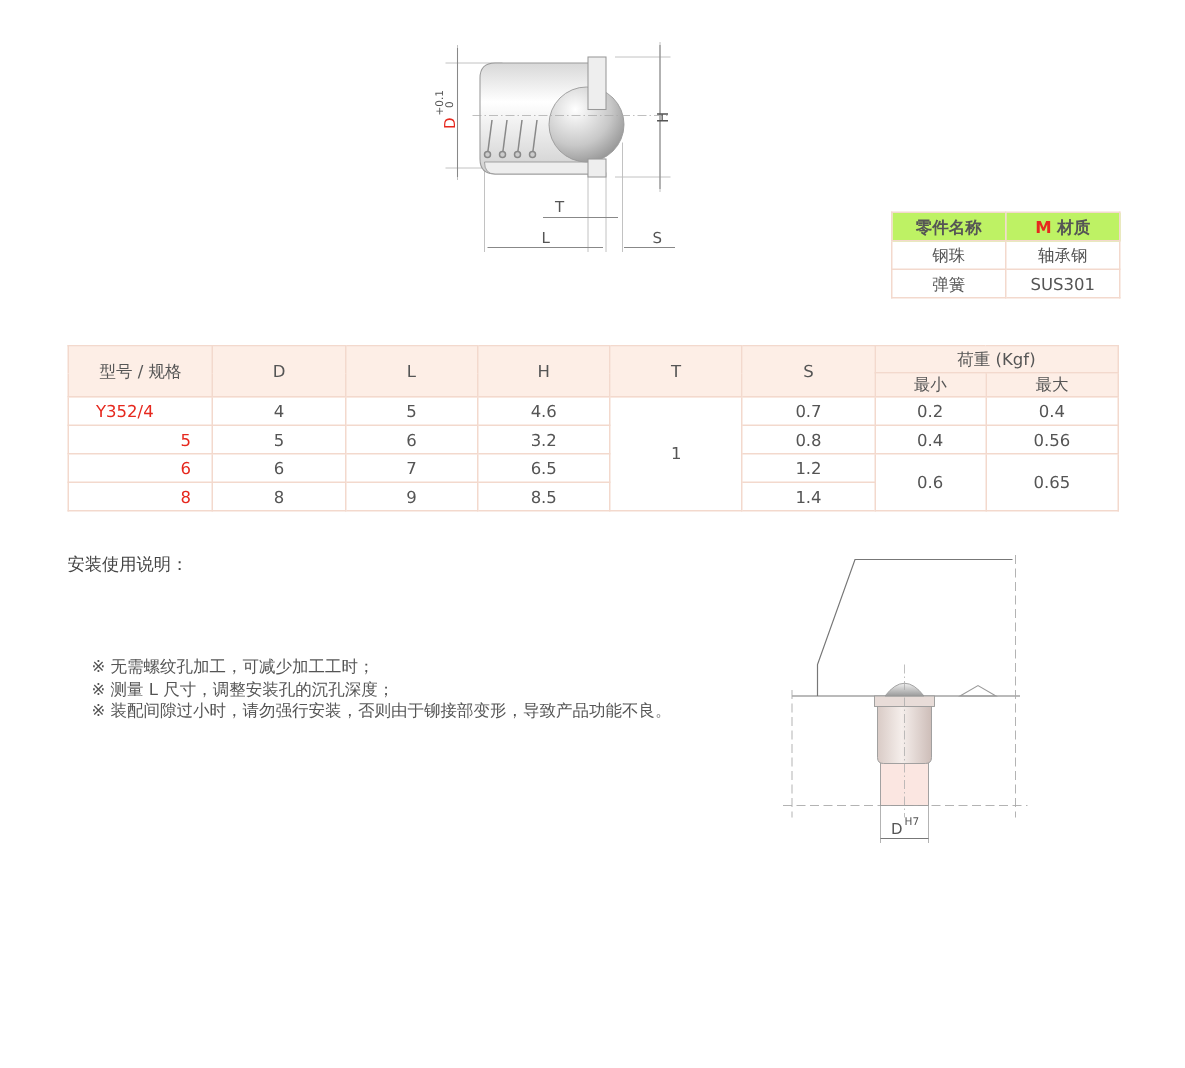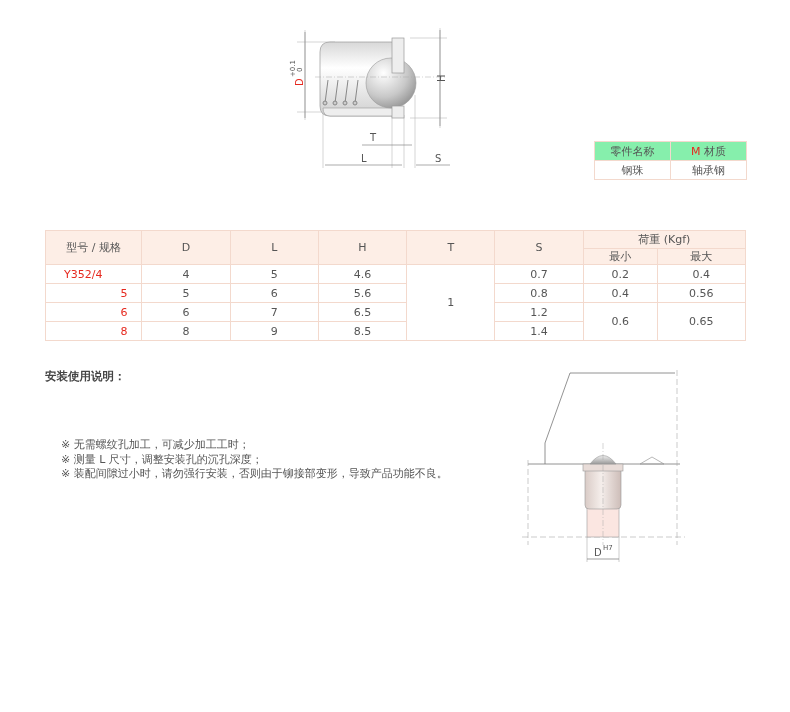--- a/index.html
+++ b/index.html
@@ -6,33 +6,33 @@
   body { width:790px; height:712px; position:relative; overflow:hidden;
          font-family:"DejaVu Sans","Liberation Sans",sans-serif; color:#555; }
   .abs { position:absolute; }
 
   
   #top-diagram { left:285px; top:20px; width:190px; height:160px; }
 
   
   #material-table { left:594px; top:141px; border-collapse:collapse; font-size:11px; }
   #material-table td { border:1px solid #f3d9cd; width:75px; height:18px; text-align:center; padding:0; color:#555; }
-  #material-table tr.head td { background:#86efac; }
+  #material-table tr.head td { background:#bef264;font-weight:bold; }
   .red { color:#e6281e; }
 
   
   #spec-table { left:45px; top:230px; border-collapse:collapse; font-size:11px; width:701px; }
   #spec-table td, #spec-table th { border:1px solid #f3d9cd; text-align:center; padding:0; font-weight:normal; color:#555; }
   #spec-table thead th { background:#fdeee6; }
   #spec-table tbody td { height:18px; }
   #spec-table .model { color:#e6281e; text-align:right; padding-right:14px;margin-top:44px; }
   #spec-table .model.first { text-align:left; padding-left:18px; padding-right:0; }
 
   
-  #instr-title { left:45px; top:369px; font-size:11.5px; font-weight:bold; color:#444; }
+  #instr-title { left:45px; top:369px; font-size:11.5px; font-weight:normal; color:#444; }
   #instr-list { left:45px; top:422px; font-size:11px; color:#555; line-height:14.5px; margin:16px; padding:0; list-style:none; }
 
   #install-diagram { left:520px; top:365px; width:180px; height:205px; }
 </style>
 </head>
 <body>
 
 <svg id="top-diagram" class="abs" viewBox="0 0 190 160">
   <defs>
     <linearGradient id="bodyGrad" x1="0" y1="0" x2="0" y2="1">
@@ -102,20 +102,24 @@
 <table id="material-table" class="abs">
   <tbody>
       <tr class="head">
     <td>零件名称</td>
     <td><span class="red">M</span> <span>材质</span></td>
   </tr>
   <tr>
     <td>钢珠</td>
     <td>轴承钢</td>
   </tr>
+  <tr>
+    <td>弹簧</td>
+    <td>SUS301</td>
+  </tr>
 </tbody>
   </table>
 
 <table id="spec-table" class="abs">
   <thead>
     <tr style="height:18px">
       <th rowspan="2" style="width:94px">型号 / 规格</th>
       <th rowspan="2" style="width:86px">D</th>
       <th rowspan="2" style="width:86px">L</th>
       <th rowspan="2" style="width:86px">H</th>
@@ -136,21 +140,21 @@
       <td>4.6</td>
       <td rowspan="4">1</td>
       <td>0.7</td>
       <td>0.2</td>
       <td>0.4</td>
     </tr>
     <tr>
       <td class="model">5</td>
       <td>5</td>
       <td>6</td>
-      <td>5.6</td>
+      <td>3.2</td>
       <td>0.8</td>
       <td>0.4</td>
       <td>0.56</td>
     </tr>
     <tr>
       <td class="model">6</td>
       <td>6</td>
       <td>7</td>
       <td>6.5</td>
       <td>1.2</td>

